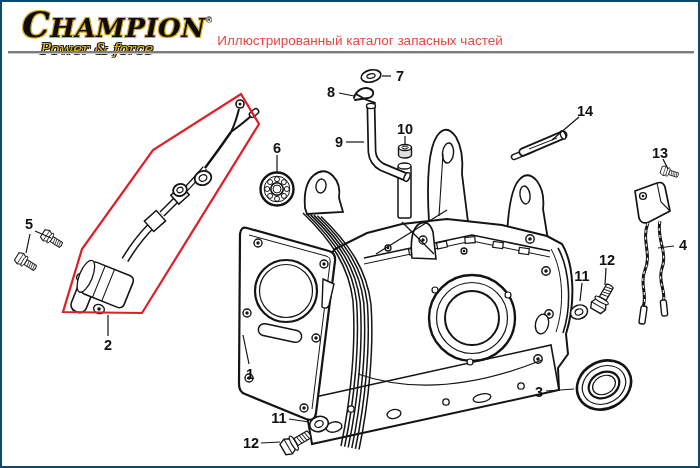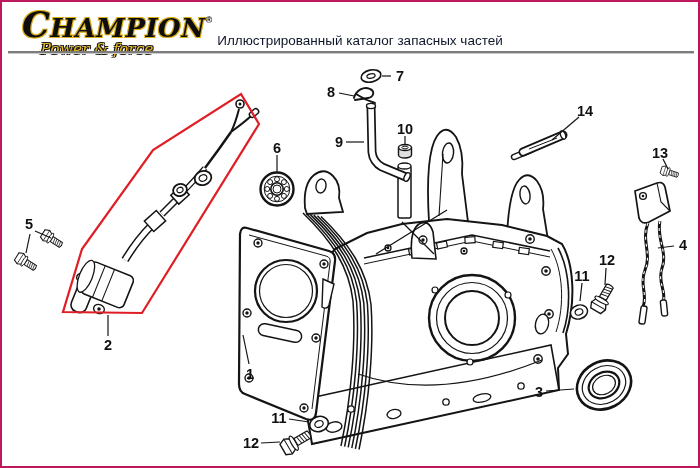--- a/index.html
+++ b/index.html
@@ -1,37 +1,37 @@
 <!DOCTYPE html>
 <html><head>
 <meta charset="utf-8">
 <style>
   html,body{margin:0;padding:0;background:#ffffff;}
   .page{
     position:relative;width:700px;height:468px;box-sizing:border-box;
-    border:2px solid #be185d;background:#fff;overflow:hidden;
+    border:2px solid #0c4a6e;background:#fff;overflow:hidden;
     font-family:"Liberation Sans",sans-serif;color:#141414;
   }
   .brand{position:absolute;top:3px;left:20px;width:150px;}
   .brand-name{
     font-family:"DejaVu Serif",serif;font-style:italic;font-weight:bold;
     font-size:26px;line-height:30px;color:#0d0d0d;letter-spacing:.5px;white-space:nowrap;
     text-shadow:1px 1px 0 #d9ad1c,-1px 1px 0 #d9ad1c,1px -1px 0 #d9ad1c,-1px -1px 0 #d9ad1c;
   }
   .brand-name::first-letter{font-size:35px;}
   .reg{font-family:"Liberation Sans",sans-serif;font-size:9px;vertical-align:14px;
        text-shadow:none;letter-spacing:0;}
   .tagline{
     font-family:"DejaVu Serif",serif;font-style:italic;font-weight:normal;
     font-size:15.5px;line-height:16px;color:#e7b414;text-align:center;margin-top:-2px;
     text-shadow:1px 1px 0 #151515,-1px 1px 0 #151515,1px -1px 0 #151515,-1px -1px 0 #151515;
     white-space:nowrap;
   }
   .title{position:absolute;top:31px;left:20px;right:0;text-align:center;
-         font-size:13.5px;color:#0f172a;}
+         font-size:13.5px;color:#ef4444;}
   .model{position:absolute;top:31px;right:13px;font-size:13.5px;color:#121212;}
   .separator{position:absolute;top:49px;left:6px;right:4px;height:2px;
              background:#7d7d7d;border-bottom:1px solid #c9c9c9;}
   svg.diagram{position:absolute;top:0;left:0;}
   .callout{font-family:"Liberation Sans",sans-serif;font-size:14.5px;font-weight:bold;fill:#101010;}
   .ln{stroke:#141414;fill:none;}
   .wh{stroke:#141414;fill:#ffffff;}
   .leader{stroke:#141414;stroke-width:1.2;fill:none;}
 </style>
 </head>

